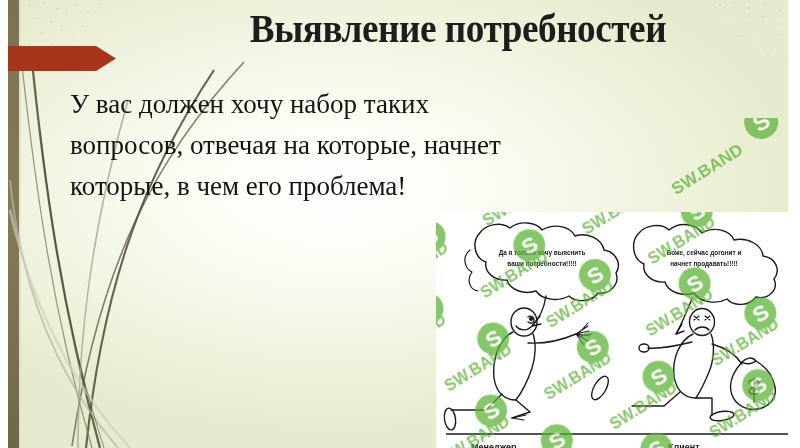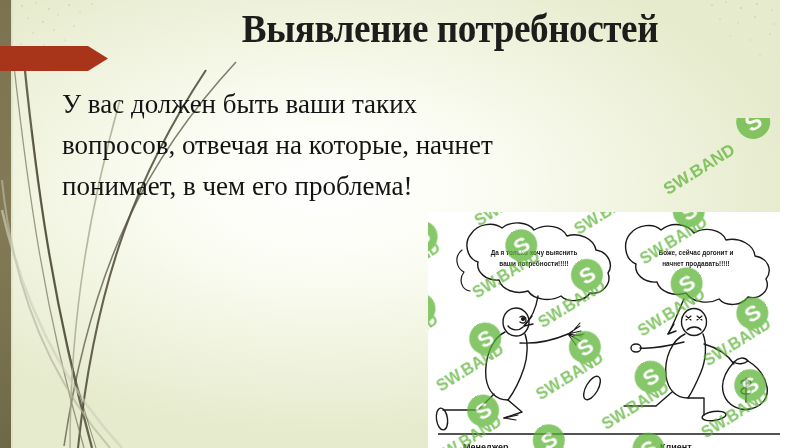--- a/index.html
+++ b/index.html
@@ -5,20 +5,21 @@
   html,body{margin:0;padding:0;}
   body{
     width:800px;height:448px;overflow:hidden;
     font-family:"Liberation Serif", serif;
     background:#ffffff;
   }
   #slide{
     position:relative;width:780px;height:448px;overflow:hidden;
     background:
       radial-gradient(ellipse 60% 55% at 42% 42%, #ffffff 0%, #fbfdf4 32%, #f2f5e2 62%, #e6ebcd 100%);
+    margin-left: 8px;
   }
   
   .edge-stripe{
     position:absolute;left:0;top:0;width:11px;height:448px;
     background:linear-gradient(180deg,#7b7350 0%,#837b57 50%,#6f6848 100%);
   }
   .edge-stripe-inner{
     position:absolute;left:11px;top:0;width:2px;height:448px;
     background:#d9ddbe;opacity:.6;
   }
@@ -130,23 +131,23 @@
     <path d="M32 70 C44 170 58 270 96 388" stroke="#46442f" stroke-width="1" opacity="0.55"></path>
   </svg>
 
   <svg class="title-arrow" viewBox="0 0 108 25">
     <polygon points="0,0 88,0 108,12.5 88,25 0,25" fill="#a8341a"></polygon>
   </svg>
 
   <div class="slide-title">Выявление потребностей</div>
 
   <div class="slide-body">
-    <div>У вас должен быть ваши таких</div>
+    <div>У вас должен хочу набор таких</div>
     <div>вопросов, отвечая на которые, начнет</div>
-    <div>понимает, в чем его проблема!</div>
+    <div>которые, в чем его проблема!</div>
   </div>
 
   <div class="wm-top">
     <svg width="204" height="84" viewBox="0 0 204 84">
       <g transform="rotate(-32 102 42)" opacity="0.72">
         <text x="58" y="56" font-family="Liberation Sans, sans-serif" font-size="17" font-weight="bold" fill="#5cb335">SW.BAND</text>
         <g transform="translate(152,22)">
           <circle cx="17" cy="17" r="17" fill="#5cb335"></circle>
           <text x="17" y="25" text-anchor="middle" font-family="Liberation Sans, sans-serif" font-size="23" font-weight="bold" fill="#ffffff">S</text>
         </g>

